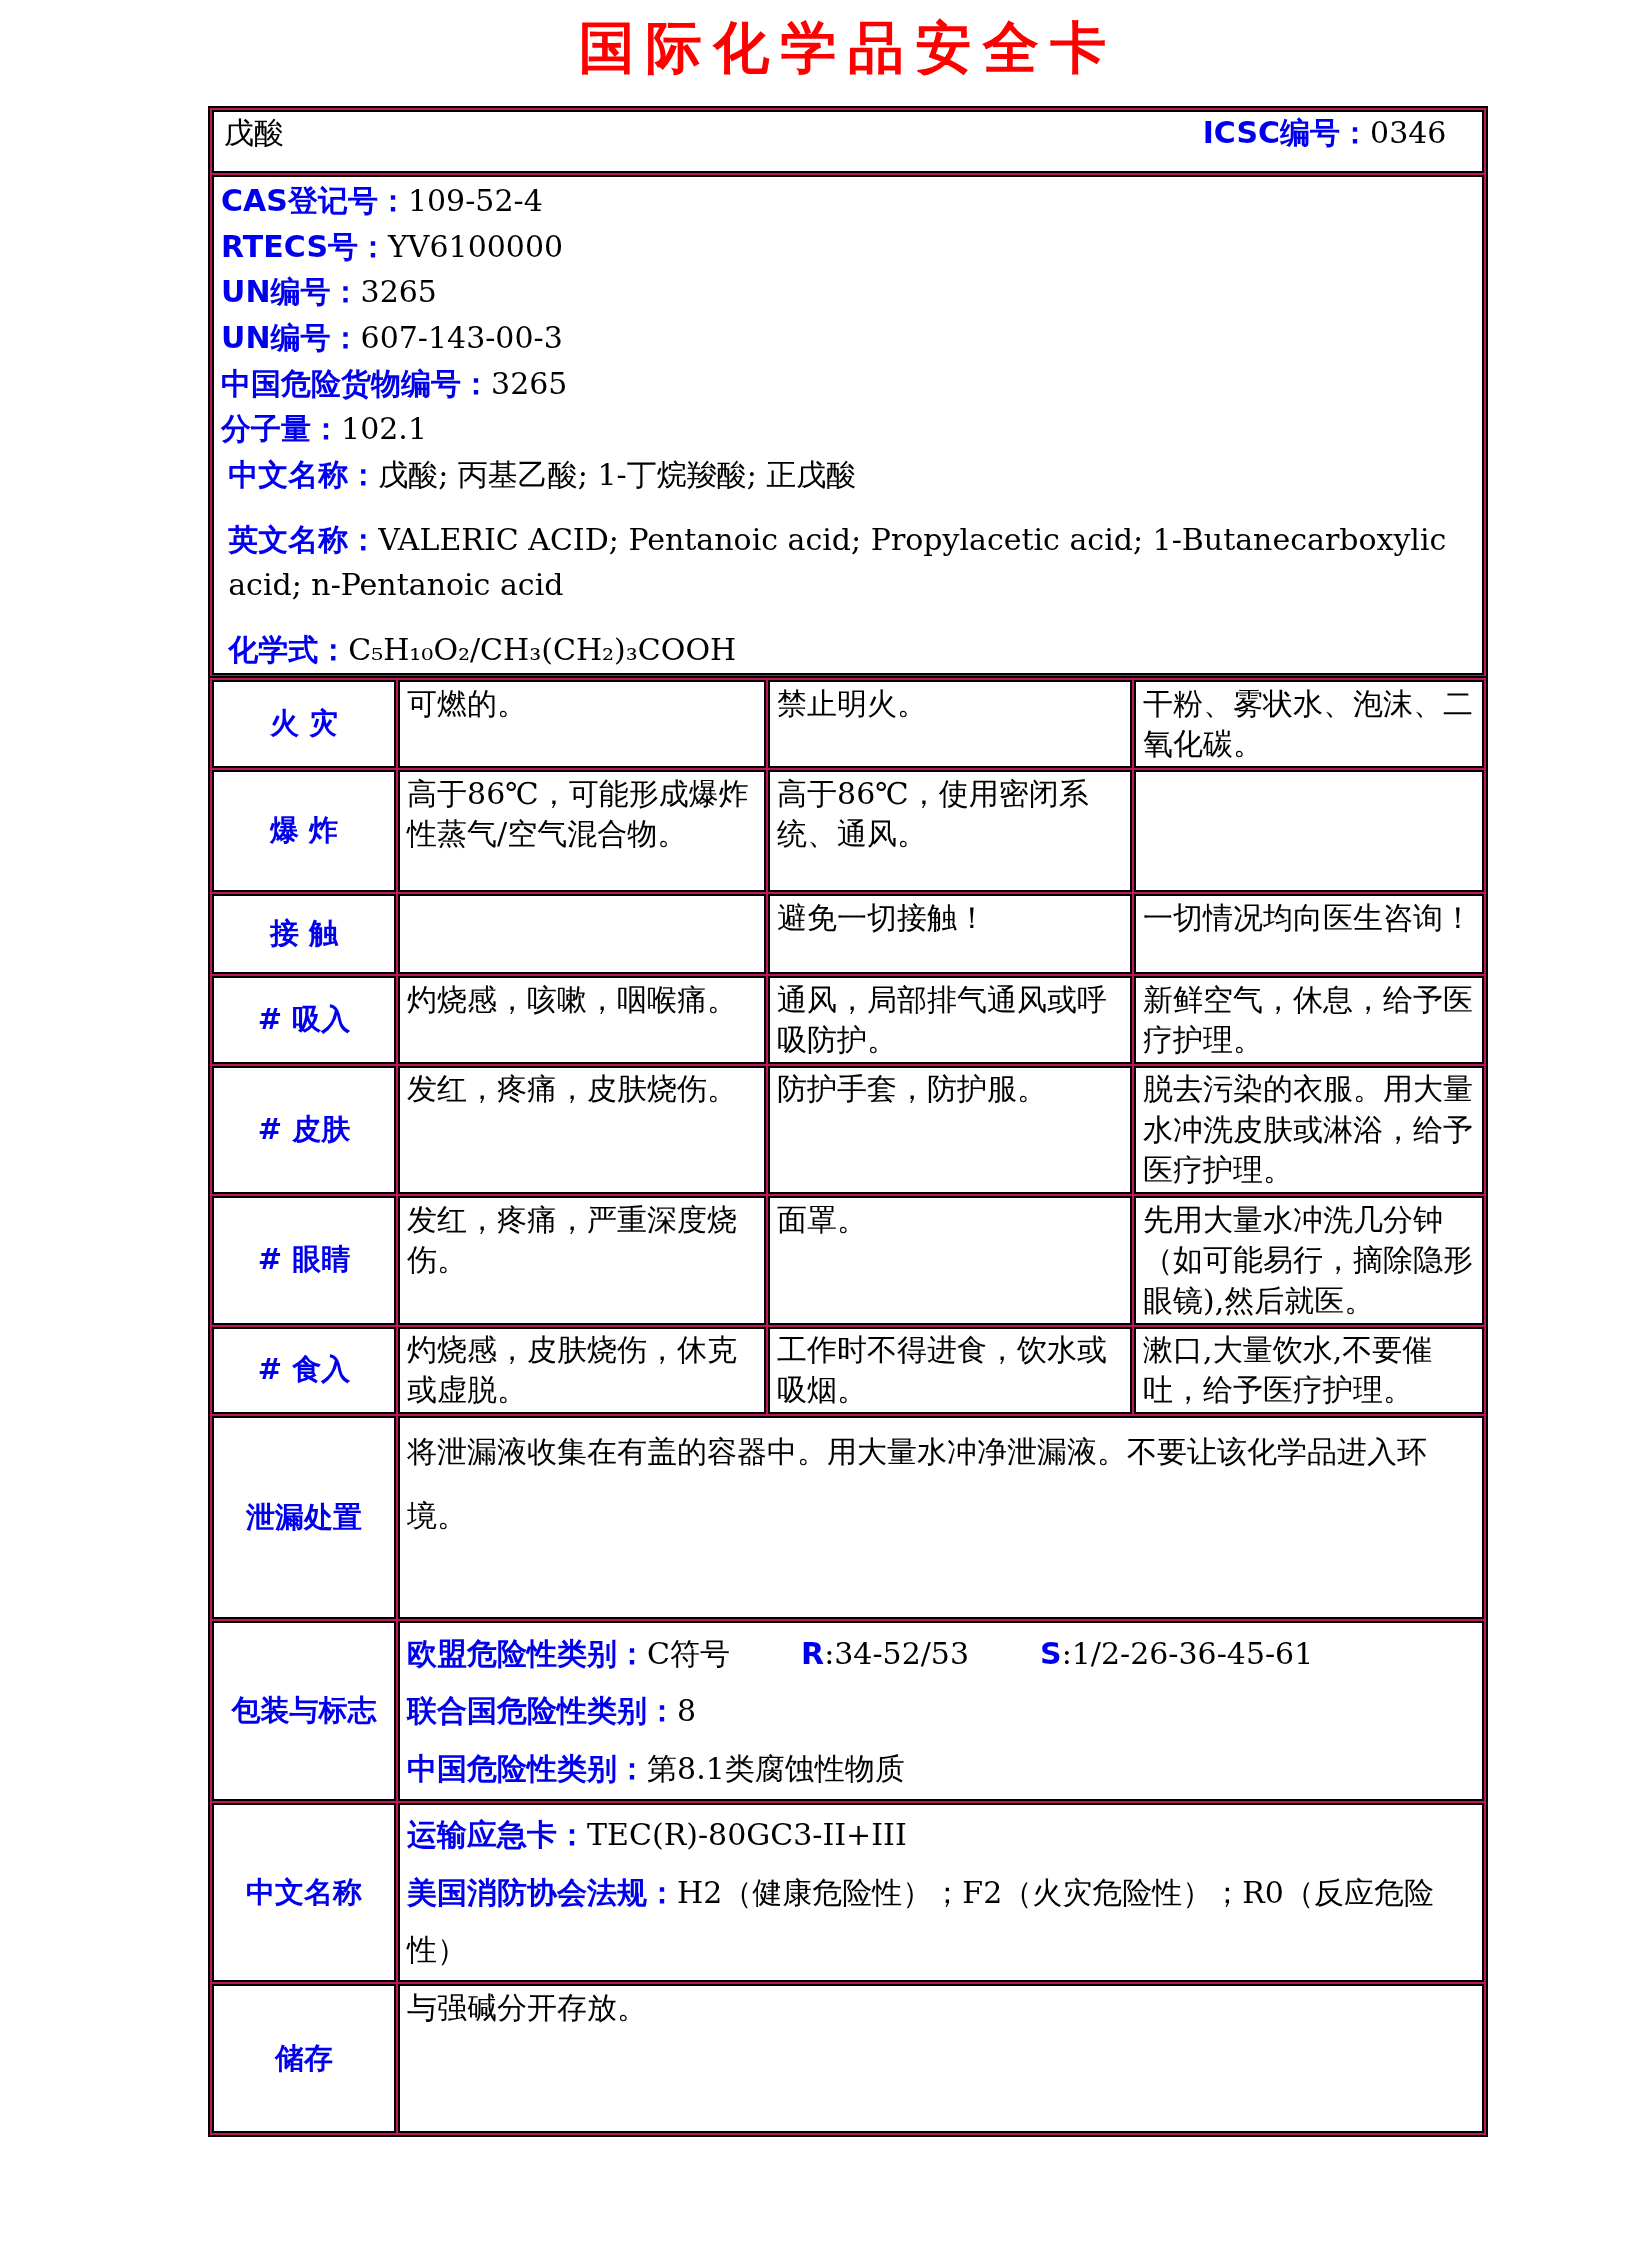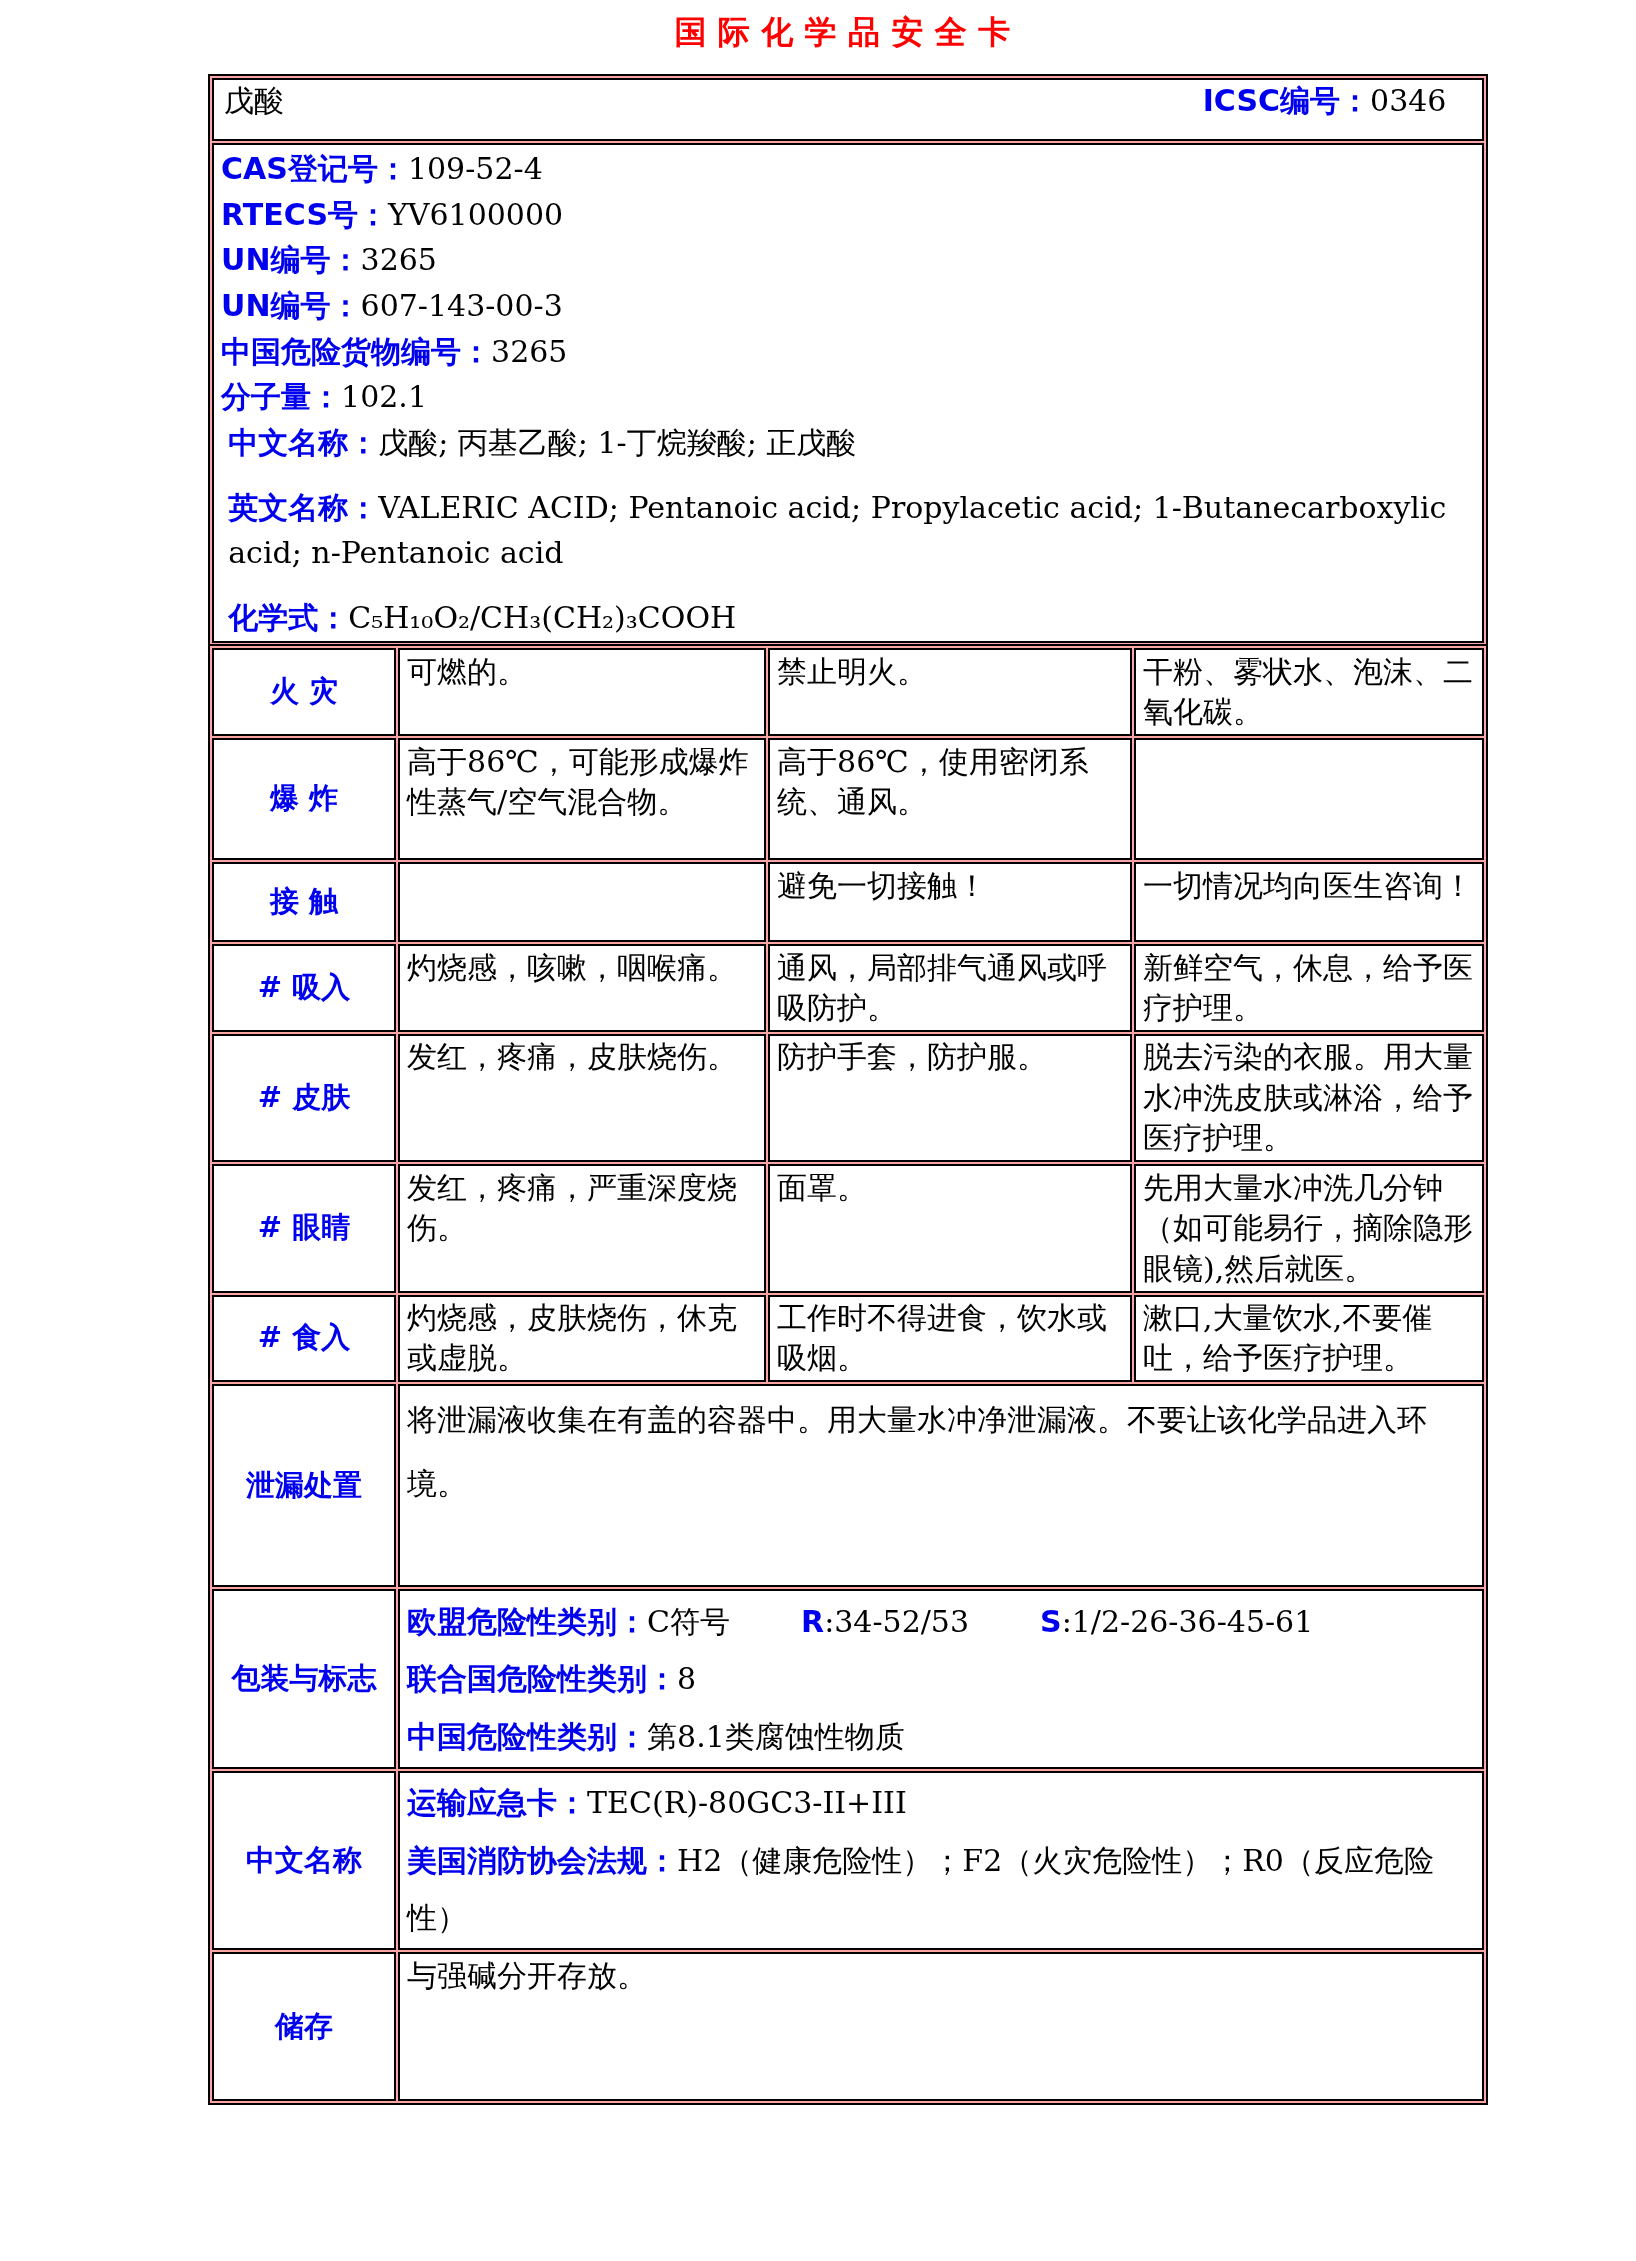--- a/index.html
+++ b/index.html
@@ -4,29 +4,29 @@
 <style>
   :root { --blue:#0000EE; --red:#FF0000; }
   html,body { margin:0; padding:0; background:#fff; }
   body {
     width:1637px; min-height:2261px;
     font-family:"DejaVu Serif","Liberation Serif",serif;
     font-size:30px; color:#000;
   }
   .page-title {
     width:1280px; margin:11.4px 0 18.5px 208px;
-    text-align:center; font-size:32px; font-weight:bold;
+    text-align:center; font-size:56px; font-weight:bold;
     letter-spacing:11.4px; color:var(--red);
     font-family:"DejaVu Serif","Liberation Serif",serif;
   }
   .card { margin-left:208px; width:1280px; }
   table {
     width:100%; table-layout:fixed;
     border-collapse:separate; border-spacing:2.1px;
-    border:2.8px solid #000; background:#fca5a5;
+    border:2.8px solid #000; background:#be185d;
   }
   .hazard-table { margin-top:-2.8px; }
   td,th { border:2.1px solid #000; padding:1.4px 7.1px; vertical-align:top; background:#fff; }
   .blue {
     color:var(--blue); font-weight:bold;
     font-family:"DejaVu Sans","Liberation Sans",sans-serif;
   }
   
   .name-line { display:flex; justify-content:space-between; align-items:center; padding:0 28.5px 0 2.8px; }
   .idrow-flex { display:flex; align-items:flex-start;flex-direction:column; }

